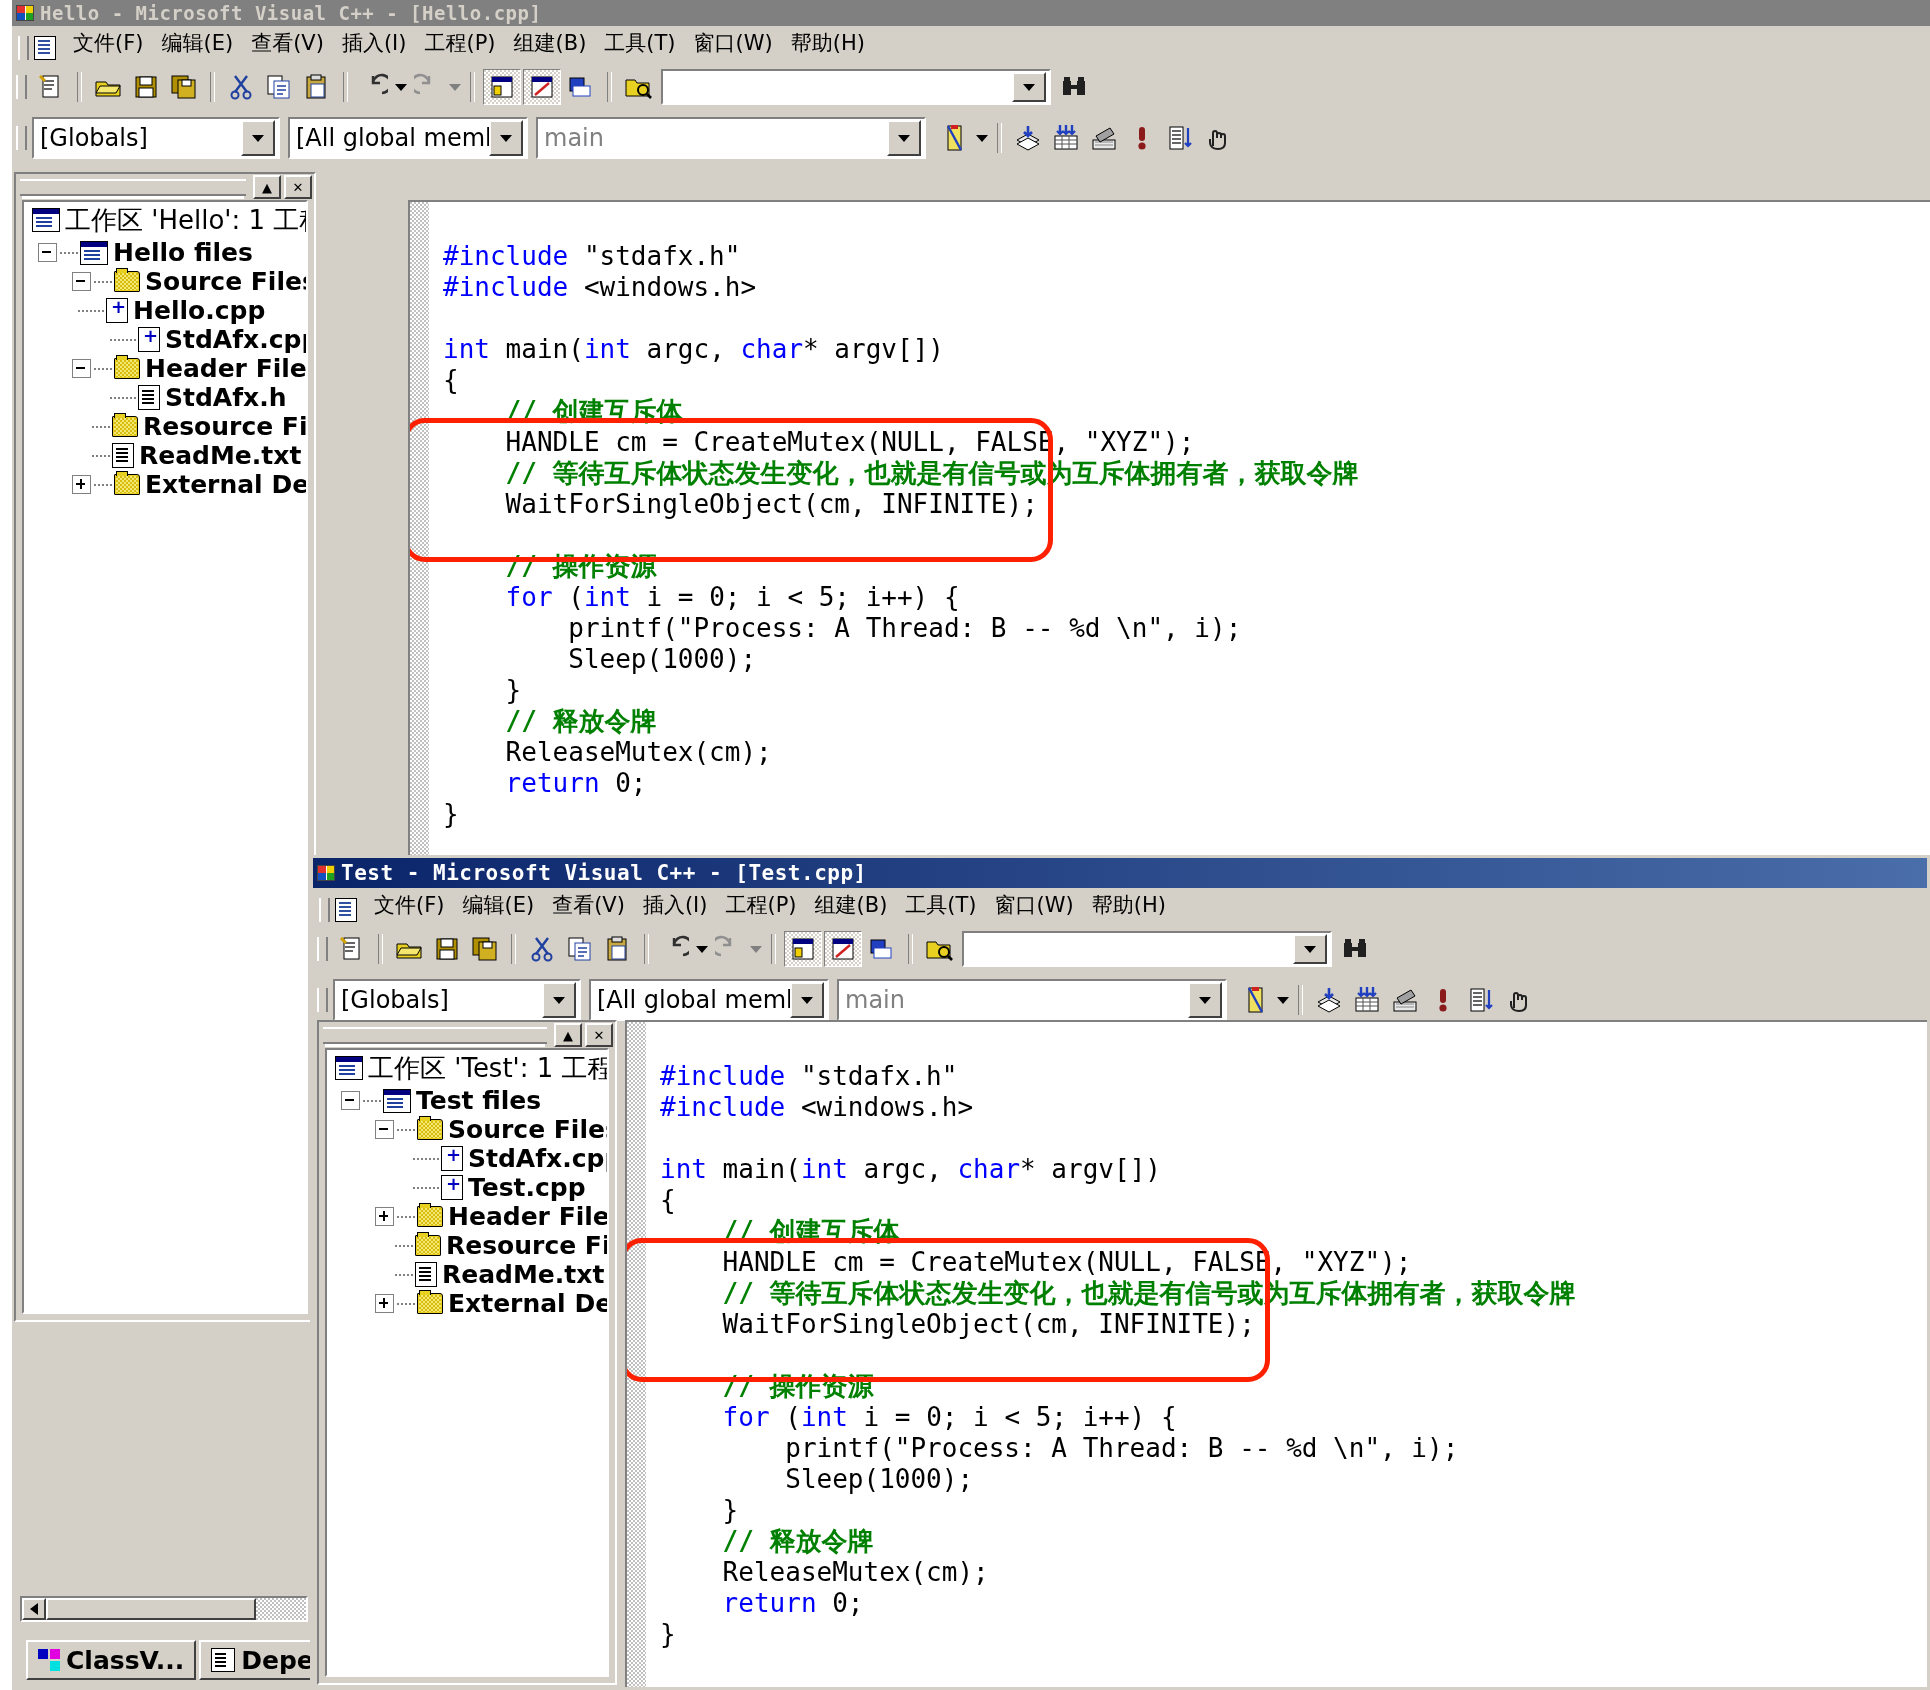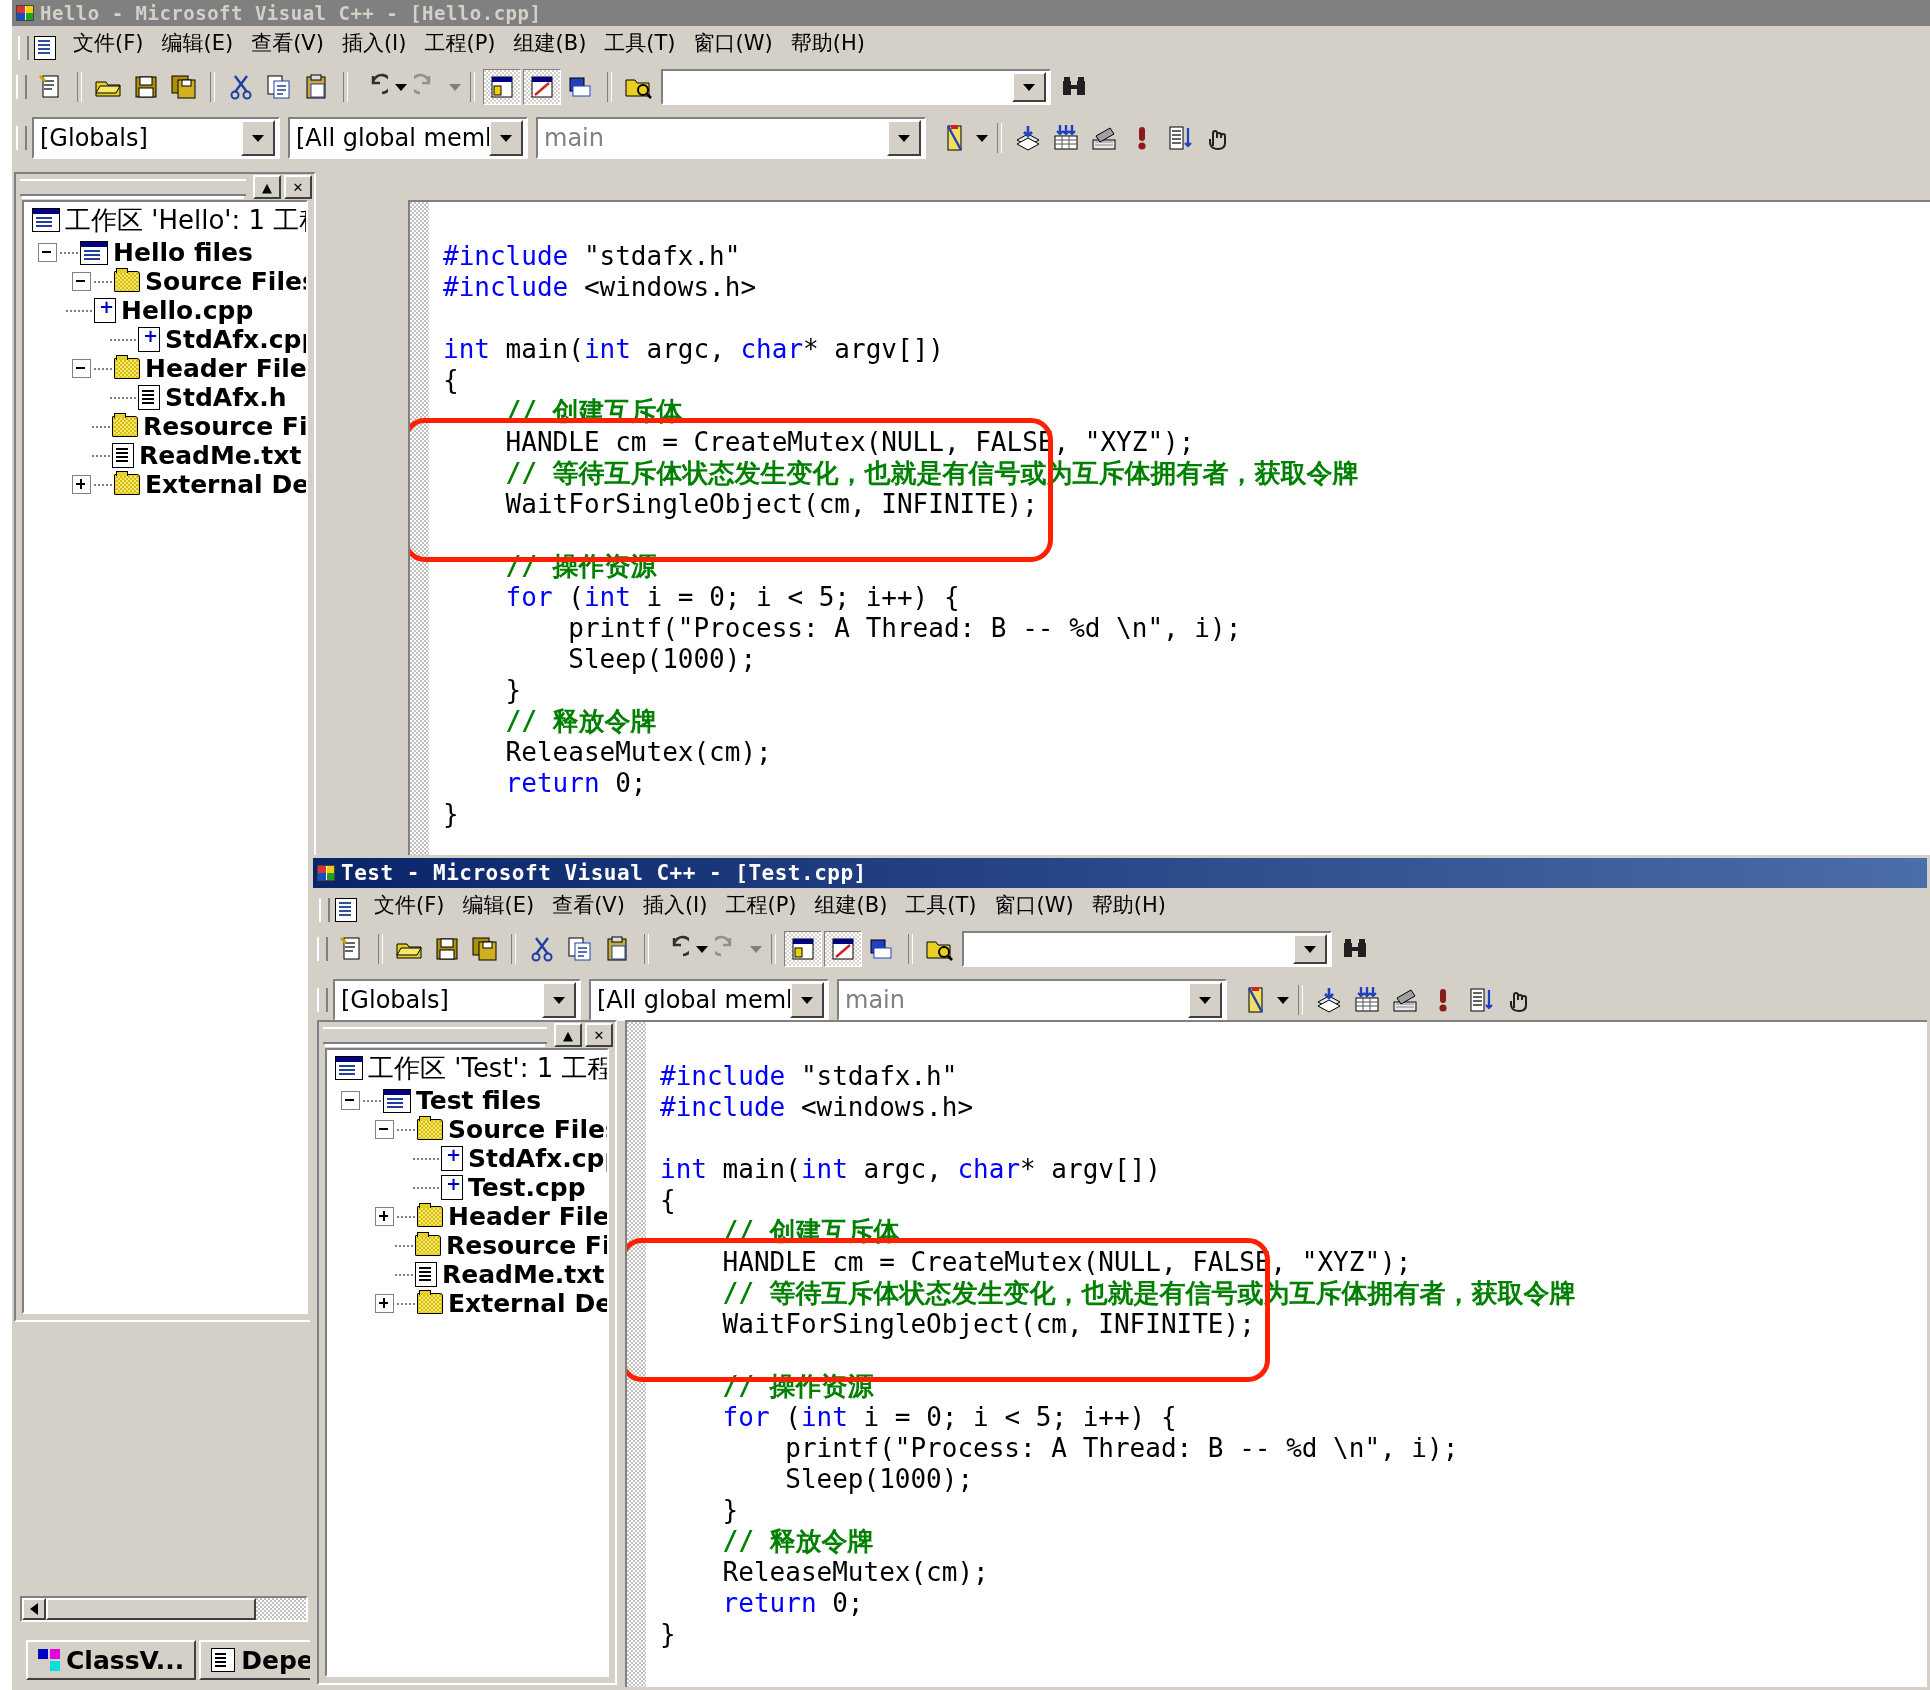--- a/index.html
+++ b/index.html
@@ -365,21 +365,21 @@
         <span class="dots"></span>
         <span class="ico proj"></span>
         <span class="tlabel">Hello files</span>
       </div>
       <div class="trow" style="padding-left:48px;">
         <span class="pm"></span>
         <span class="dots"></span>
         <span class="ico folder"></span>
         <span class="tlabel">Source Files</span>
       </div>
-      <div class="trow" style="padding-left:42px;">
+      <div class="trow" style="padding-left:54px;">
         <span class="dots" style="width:26px"></span>
         <span class="ico cpp"></span>
         <span class="tlabel">Hello.cpp</span>
       </div>
       <div class="trow" style="padding-left:86px;">
         <span class="dots" style="width:26px"></span>
         <span class="ico cpp"></span>
         <span class="tlabel">StdAfx.cpp</span>
       </div>
       <div class="trow" style="padding-left:48px;">

